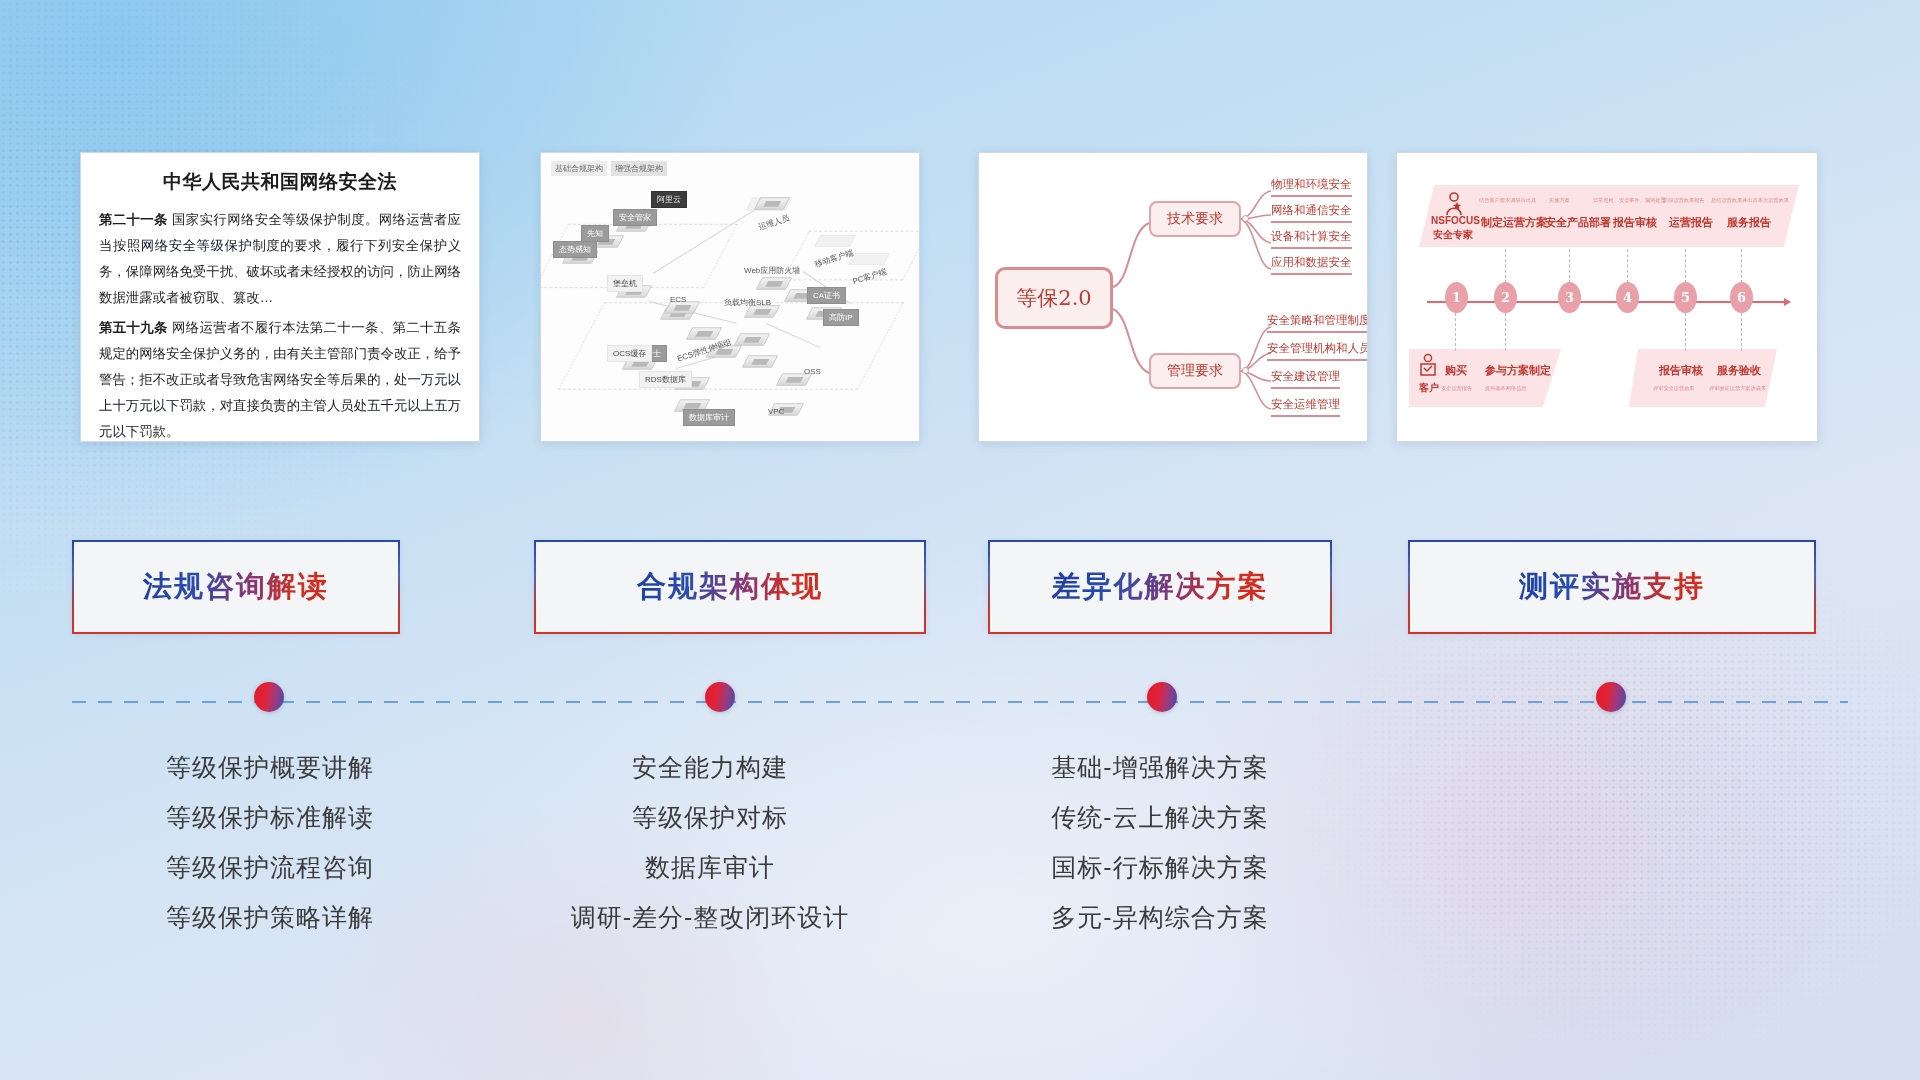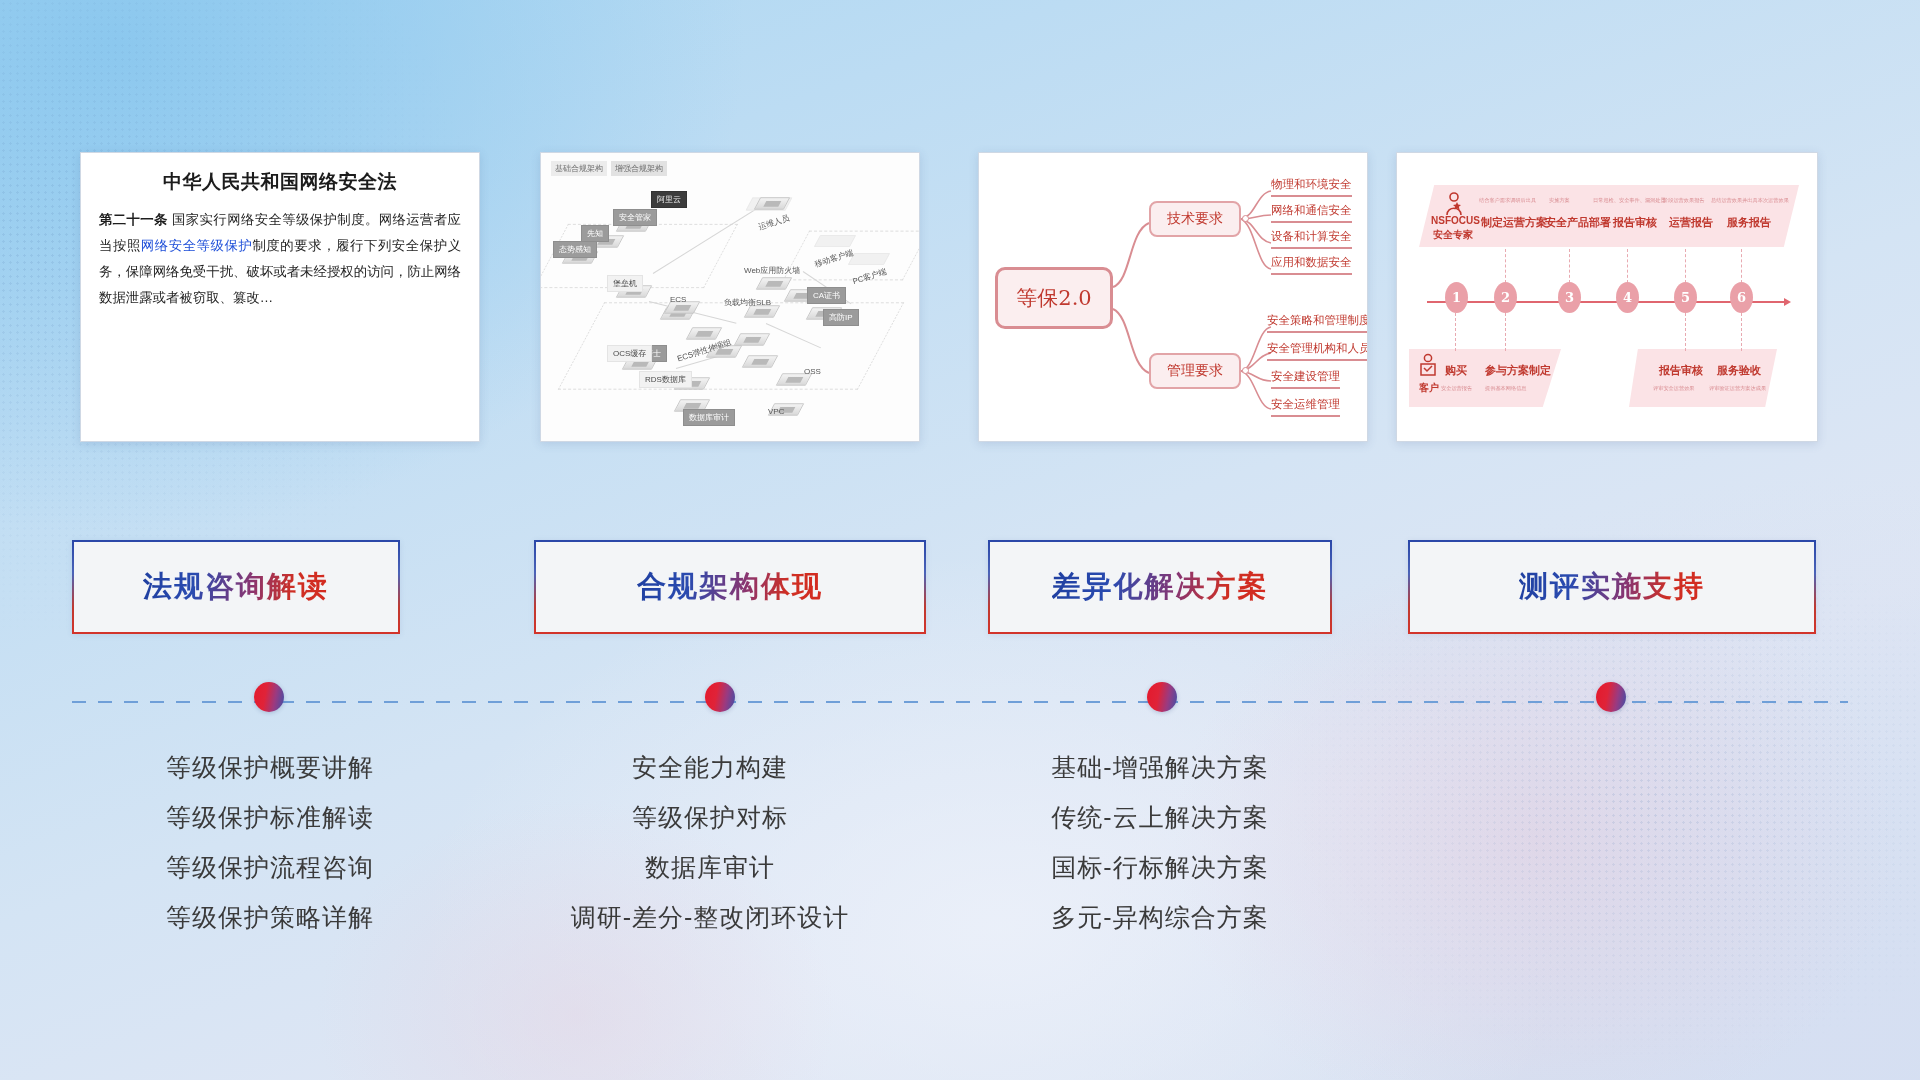--- a/index.html
+++ b/index.html
@@ -40,21 +40,21 @@
   #card1 { left:80px;   width:400px; }
   #card2 { left:540px;  width:380px; }
   #card3 { left:978px;  width:390px; }
   #card4 { left:1396px; width:422px; }
 
   
   .doc { padding:16px 18px 12px; }
   .doc-title { text-align:center; font-size:19px; font-weight:bold; color:#1c1c1c; letter-spacing:.5px; margin-bottom:12px; }
   .doc-p { font-size:13.4px; line-height:26px; color:#1e1e1e; text-align:justify; margin-bottom:4px; }
   .doc-art { font-weight:bold; }
-  .doc-red { color:#1d4ed8; }
+  .doc-red { color:#0f172a; }
 
   
   .arch { position:relative; width:100%; height:100%; background:#fdfdfd; }
   .arch-tabs { position:absolute; top:8px; left:10px; display:flex; gap:4px; }
   .arch-tab { font-size:8px; color:#6d6d6d; background:#ececec; padding:2px 4px; }
   .arch-tab.dark { background:#e2e2e2; }
   .arch-chip {
     position:absolute; font-size:8px; color:#4a4a4a; background:#f2f2f2;
     padding:2px 5px; white-space:nowrap; border:1px solid #e4e4e4;
   }
@@ -186,20 +186,23 @@
 
 <div id="stage">
 
   <div class="cards">
 
     <div class="card" id="card1">
       <div class="doc">
         <div class="doc-title">中华人民共和国网络安全法</div>
         <p class="doc-p">
           <span class="doc-art">第二十一条</span><span> 国家实行网络安全等级保护制度。网络运营者应当按照</span><span class="doc-red">网络安全等级保护</span><span>制度的要求，履行下列安全保护义务，保障网络免受干扰、破坏或者未经授权的访问，防止网络数据泄露或者被窃取、篡改…</span>
+        </p>
+        <p class="doc-p">
+          <span class="doc-art">第五十九条</span><span> 网络运营者不履行本法第二十一条、第二十五条规定的网络安全保护义务的，由有关主管部门责令改正，给予警告；拒不改正或者导致危害网络安全等后果的，处</span><span class="doc-red">一万元以上十万元以下</span><span>罚款，对直接负责的主管人员处</span><span class="doc-red">五千元以上五万元以下</span><span>罚款。</span>
         </p>
       </div>
     </div>
 
     <div class="card" id="card2">
       <div class="arch">
         <div class="arch-tabs">
           <span class="arch-tab">基础合规架构</span>
           <span class="arch-tab dark">增强合规架构</span>
         </div>

